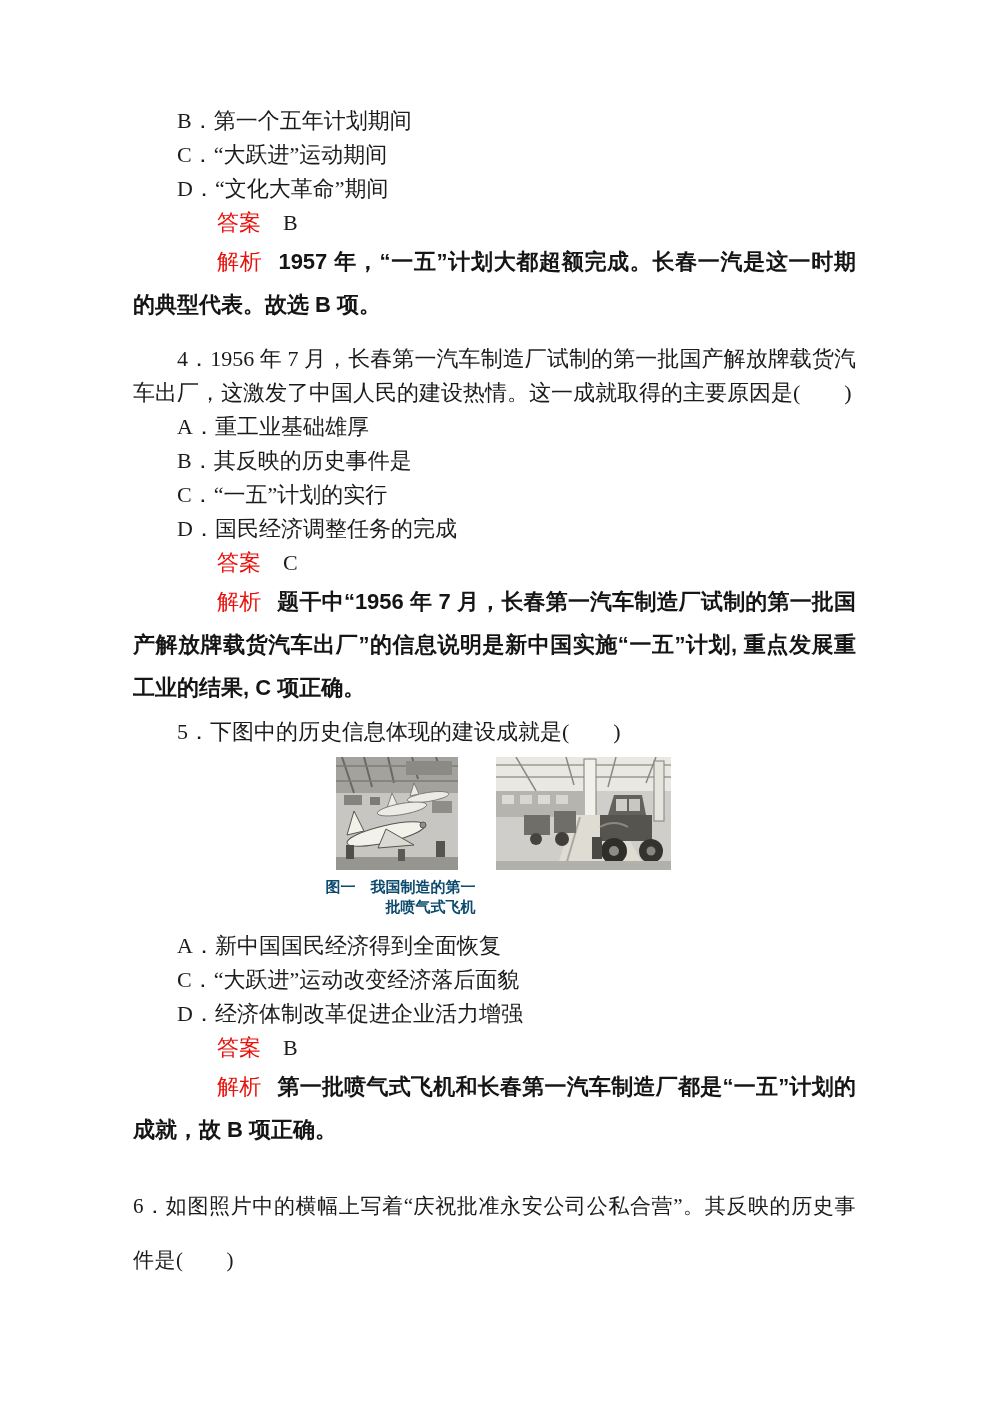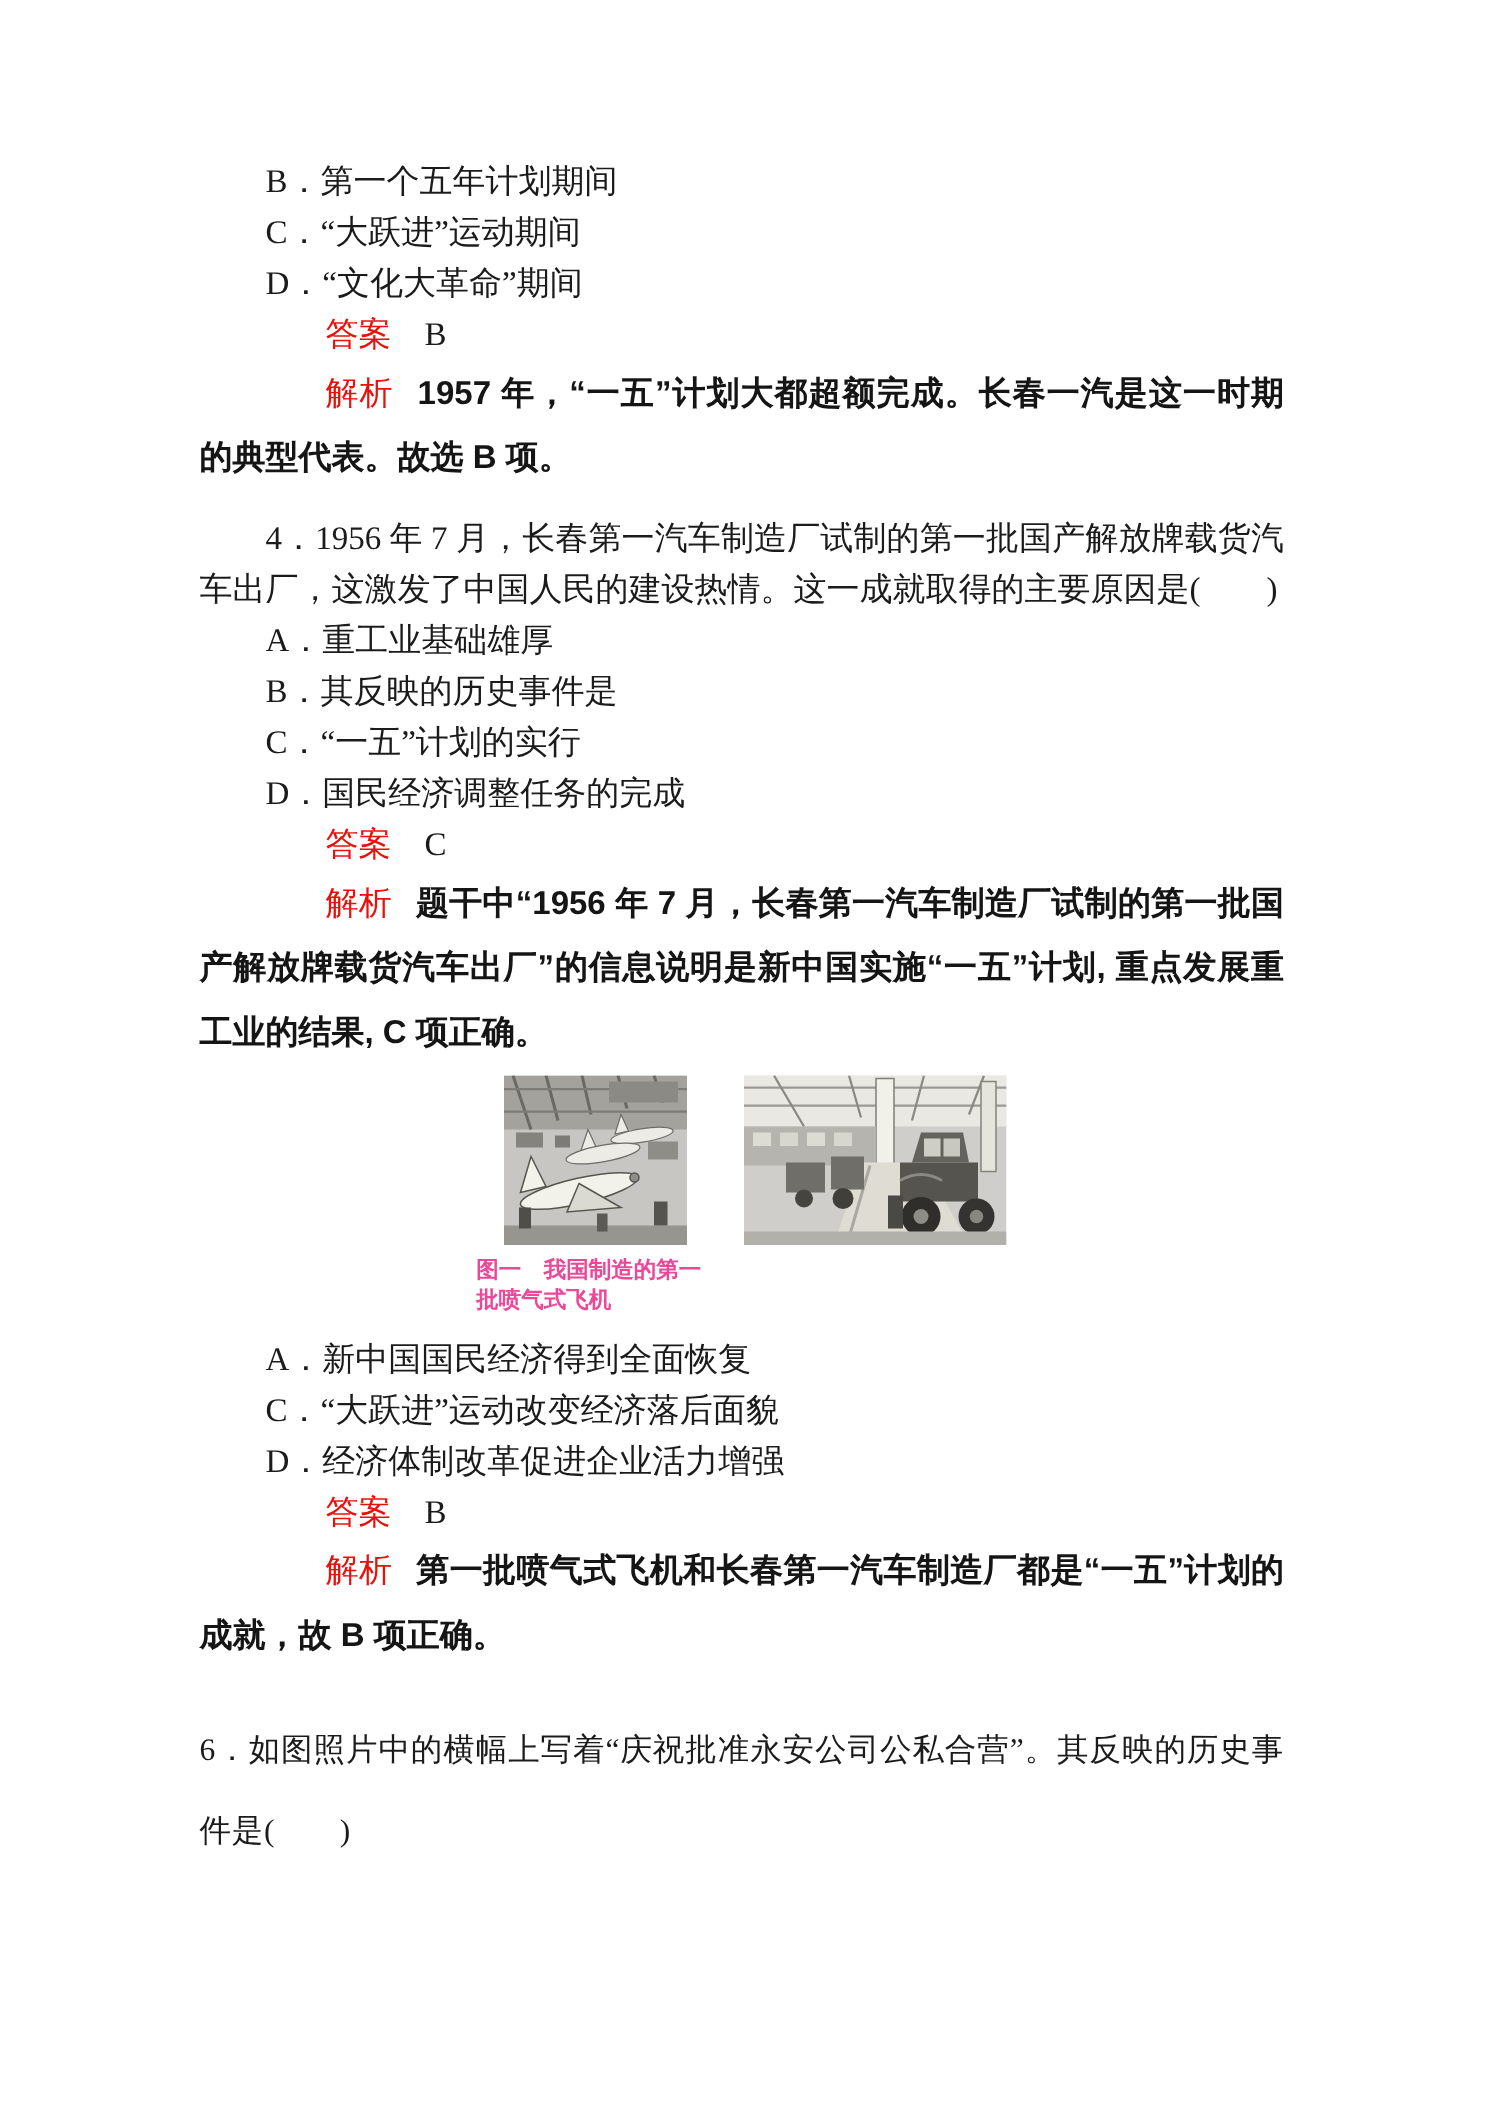--- a/index.html
+++ b/index.html
@@ -71,22 +71,22 @@
   }
   .fig { margin: 0; width: 168px; text-align: center; }
   .fig.wide { width: 186px; }
   .fig svg { display: block; margin: 0 auto; }
   .fig figcaption {
     font-size: 15px;
     line-height: 20px;
     font-weight: 600;
     margin: 7px auto 0 auto;
     width: 158px;
-    text-align: left;
-    color: #ec4899;
+    text-align: right;
+    color: #0c4a6e;
   }
   .optgroup-gap { margin-top: 12px; }
   
   .q6 {
     margin: 28px 0 0 0;
     font-size: 21px;
     line-height: 54px;
     letter-spacing: 0.5px;
     text-align: justify;
   }
@@ -115,20 +115,21 @@
   <div class="opt">D．国民经济调整任务的完成</div>
 
   <div class="ansrow">
     <span class="lab" style="color:#e8120d">答案</span><span class="ansletter">C</span>
   </div>
 
   <p class="analysis">
     <span class="lab" style="color:#e8120d">解析</span><span>题干中“1956 年 7 月，长春第一汽车制造厂试制的第一批国产解放牌载货汽车出厂”的信息说明是新中国实施“一五”计划, 重点发展重工业的结果, C 项正确。</span>
   </p>
 
+  <p class="stem tight">5．下图中的历史信息体现的建设成就是(　　)</p>
 
   <div class="figrow">
     <figure class="fig">
       <svg width="122" height="113" viewBox="0 0 122 113" aria-hidden="true">
         <rect x="0" y="0" width="122" height="113" fill="#c7c6c2"></rect>
         <rect x="0" y="0" width="122" height="36" fill="#a3a29c"></rect>
         <path d="M6 0 L18 36 M28 0 L36 30 M52 0 L58 26 M76 0 L82 22 M100 0 L106 18" stroke="#6a6963" stroke-width="2" fill="none"></path>
         <path d="M0 9 H122 M0 24 H122" stroke="#7d7c76" stroke-width="1.5" fill="none"></path>
         <rect x="70" y="4" width="46" height="14" fill="#8b8a84"></rect>
         <rect x="8" y="38" width="18" height="10" fill="#84837d"></rect>

